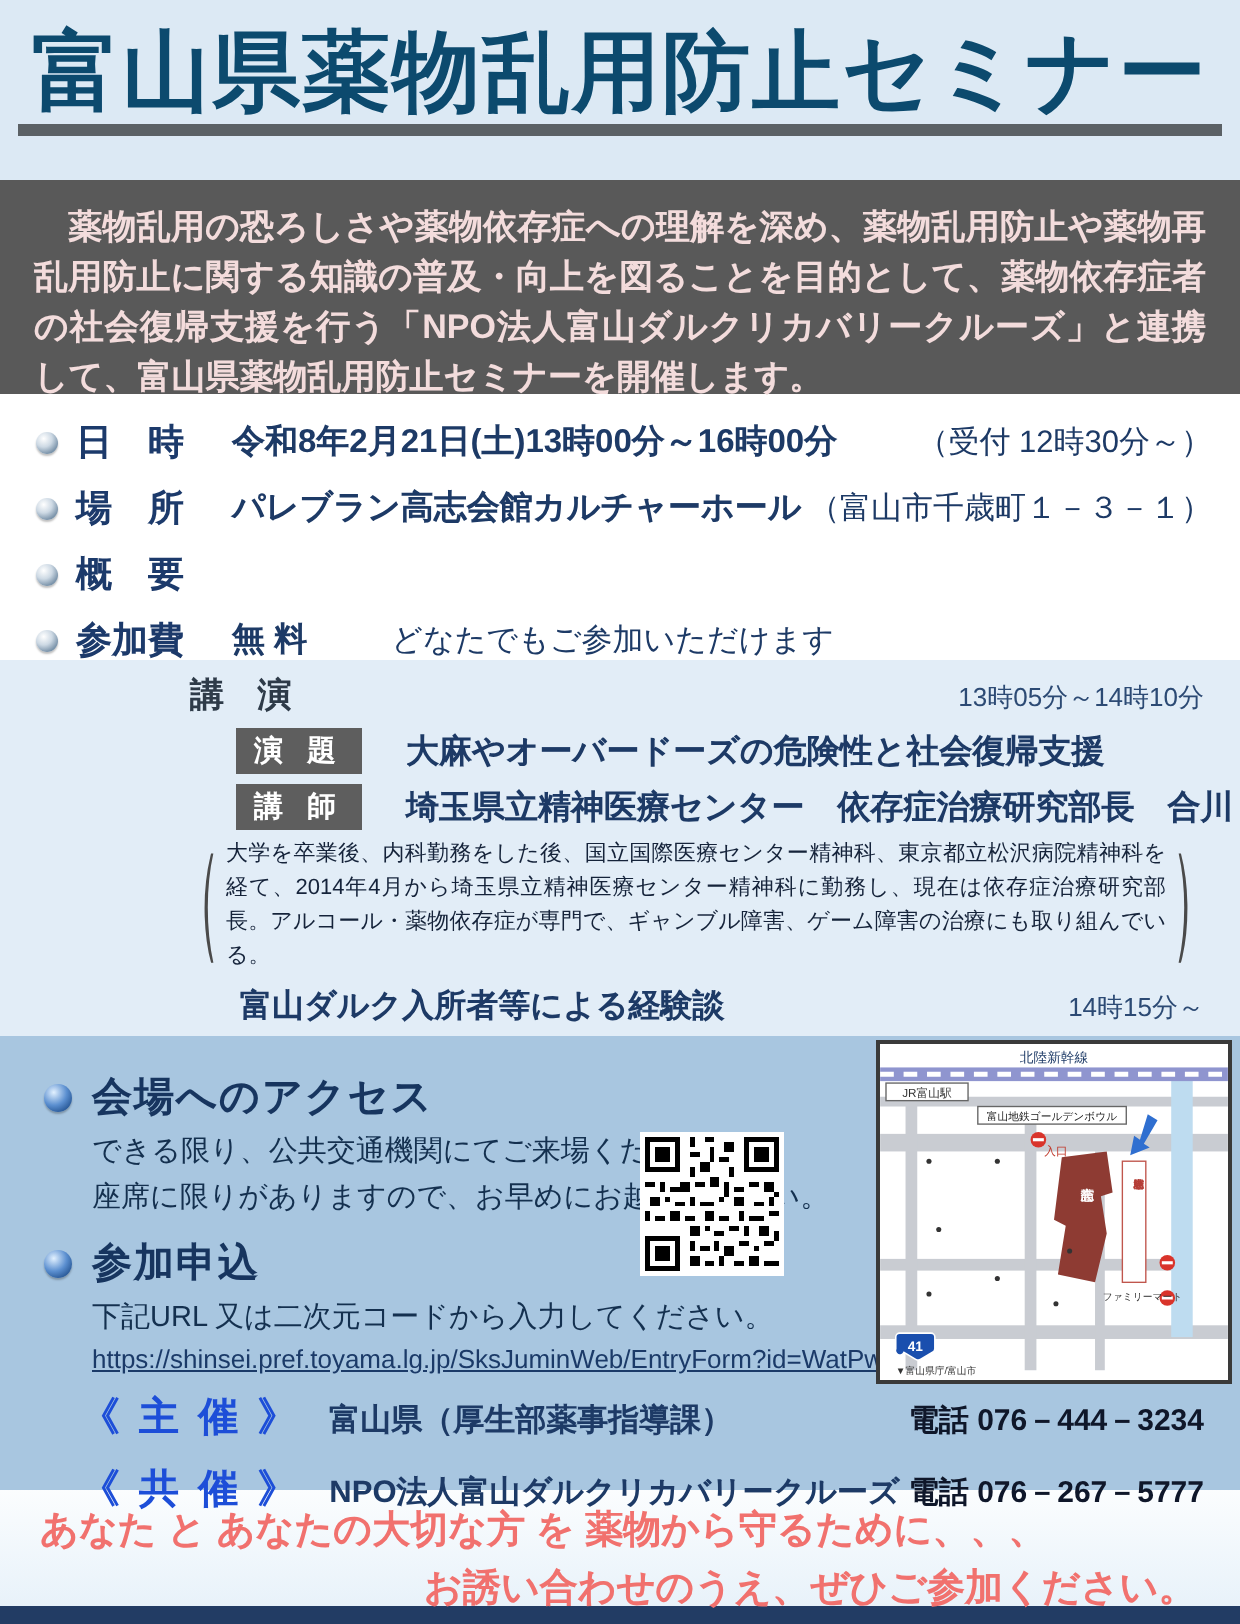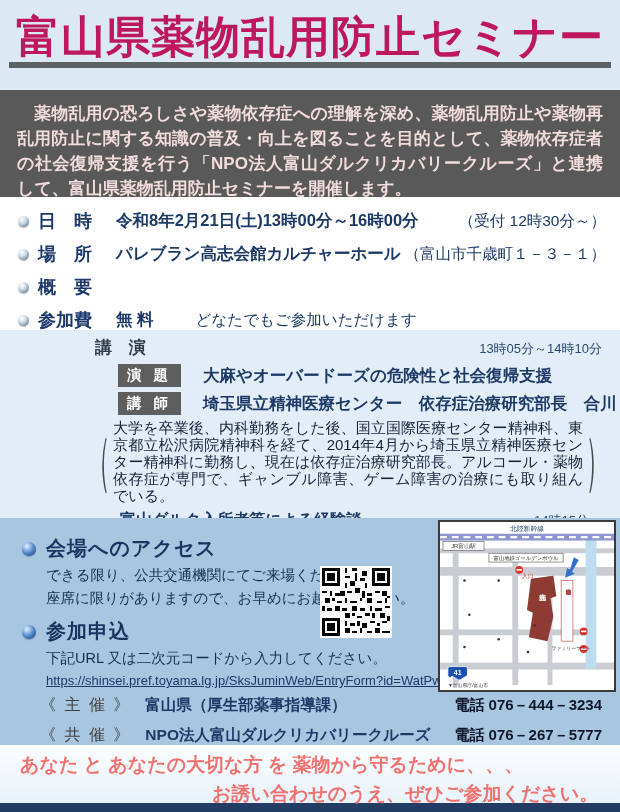--- a/index.html
+++ b/index.html
@@ -7,21 +7,21 @@
     width:620px;height:812px;overflow:hidden;
     font-family:"Liberation Sans","DejaVu Sans",sans-serif;
     background:#fff;
   }
   .page{width:620px;height:812px;position:relative;}
 
   
   .header{height:90px;background:#dce9f4;text-align:center;box-sizing:border-box;}
   .title{
     font-family:"DejaVu Serif","Liberation Serif",serif;
-    font-weight:bold;font-size:44px;color:#be185d;
+    font-weight:bold;font-size:44px;color:#0c4a6e;
     letter-spacing:1px;padding-top:13px;line-height:1.1;white-space:nowrap;
   }
   .title-underline{height:6px;background:#5b6165;margin:1px 9px 0 9px;}
 
   
   .intro{
     height:107px;background:#595959;box-sizing:border-box;
     color:#f3dcdc;font-weight:bold;font-size:17px;line-height:25px;
     padding:11px 17px 0 17px;text-align:justify;
   }
@@ -48,21 +48,21 @@
   .tag{
     background:#5e5e5e;color:#ffffff;font-weight:bold;font-size:14.5px;
     padding:2px 9px;letter-spacing:4px;white-space:nowrap;
   }
   .tag-text{margin-left:22px;font-weight:bold;font-size:16.5px;color:#1d3a66;white-space:nowrap;}
   .bio-box{display:flex;align-items:center;margin:4px 12px 0 88px;}
   .paren{
     font-family:"DejaVu Sans",sans-serif;font-size:22px;color:#4a4a4a;
     transform:scaleY(2.9);line-height:1;flex:0 0 auto;
   }
-  .bio-text{flex:1;font-size:15px;line-height:17px;color:#15233a;padding:0 3px;text-align:justify;}
+  .bio-text{flex:1;font-size:11px;line-height:17px;color:#15233a;padding:0 3px;text-align:justify;}
   .prog-row{display:flex;align-items:baseline;margin:6px 18px 0 120px;}
   .prog-title{font-weight:bold;font-size:16px;color:#1d3a66;white-space:nowrap;}
   .prog-row .time{margin-left:auto;}
 
   
   .steel{height:227px;background:#a8c6e0;position:relative;box-sizing:border-box;}
   .acc-h{display:flex;align-items:center;padding:17px 0 0 22px;}
   .acc-h.second{padding-top:10px;}
   .bullet.big{
     width:14px;height:14px;margin-right:10px;
@@ -75,21 +75,21 @@
     font-size:13px;color:#1b3a68;text-decoration:underline;cursor:pointer;white-space:nowrap;
   }
   .qr{position:absolute;left:320px;top:48px;width:72px;height:72px;background:#fff;}
   .map{
     position:absolute;top:2px;right:4px;width:178px;height:172px;
     background:#ffffff;border:2px solid #3a3a3a;box-sizing:border-box;
   }
   .map svg{display:block;width:100%;height:100%;}
   .org-block{position:absolute;left:0;right:0;top:168px;}
   .org-row{display:flex;align-items:baseline;padding:0 18px 0 40px;margin-top:9px;}
-  .org-role{font-weight:normal;font-size:16px;color:#404040;letter-spacing:2px;flex:0 0 auto;}
+  .org-role{font-weight:bold;font-size:20px;color:#1d4ed8;letter-spacing:2px;flex:0 0 auto;}
   .org-name{font-weight:bold;font-size:15.5px;color:#1d3a66;margin-left:14px;white-space:nowrap;}
   .org-phone{margin-left:auto;font-weight:bold;font-size:15px;color:#0f172a;white-space:nowrap;}
 
   
   .footer{height:58px;background:linear-gradient(#fbfdfe,#e8f2fa);box-sizing:border-box;}
   .foot1{padding:7px 0 0 20px;font-size:19px;font-weight:bold;color:#f1716e;white-space:nowrap;}
   .foot2{padding:3px 0 0 212px;font-size:19px;font-weight:bold;color:#f1716e;white-space:nowrap;}
   .navy-bar{height:9px;background:#223c64;}
 
   svg text{font-family:"Liberation Sans","DejaVu Sans",sans-serif;}

